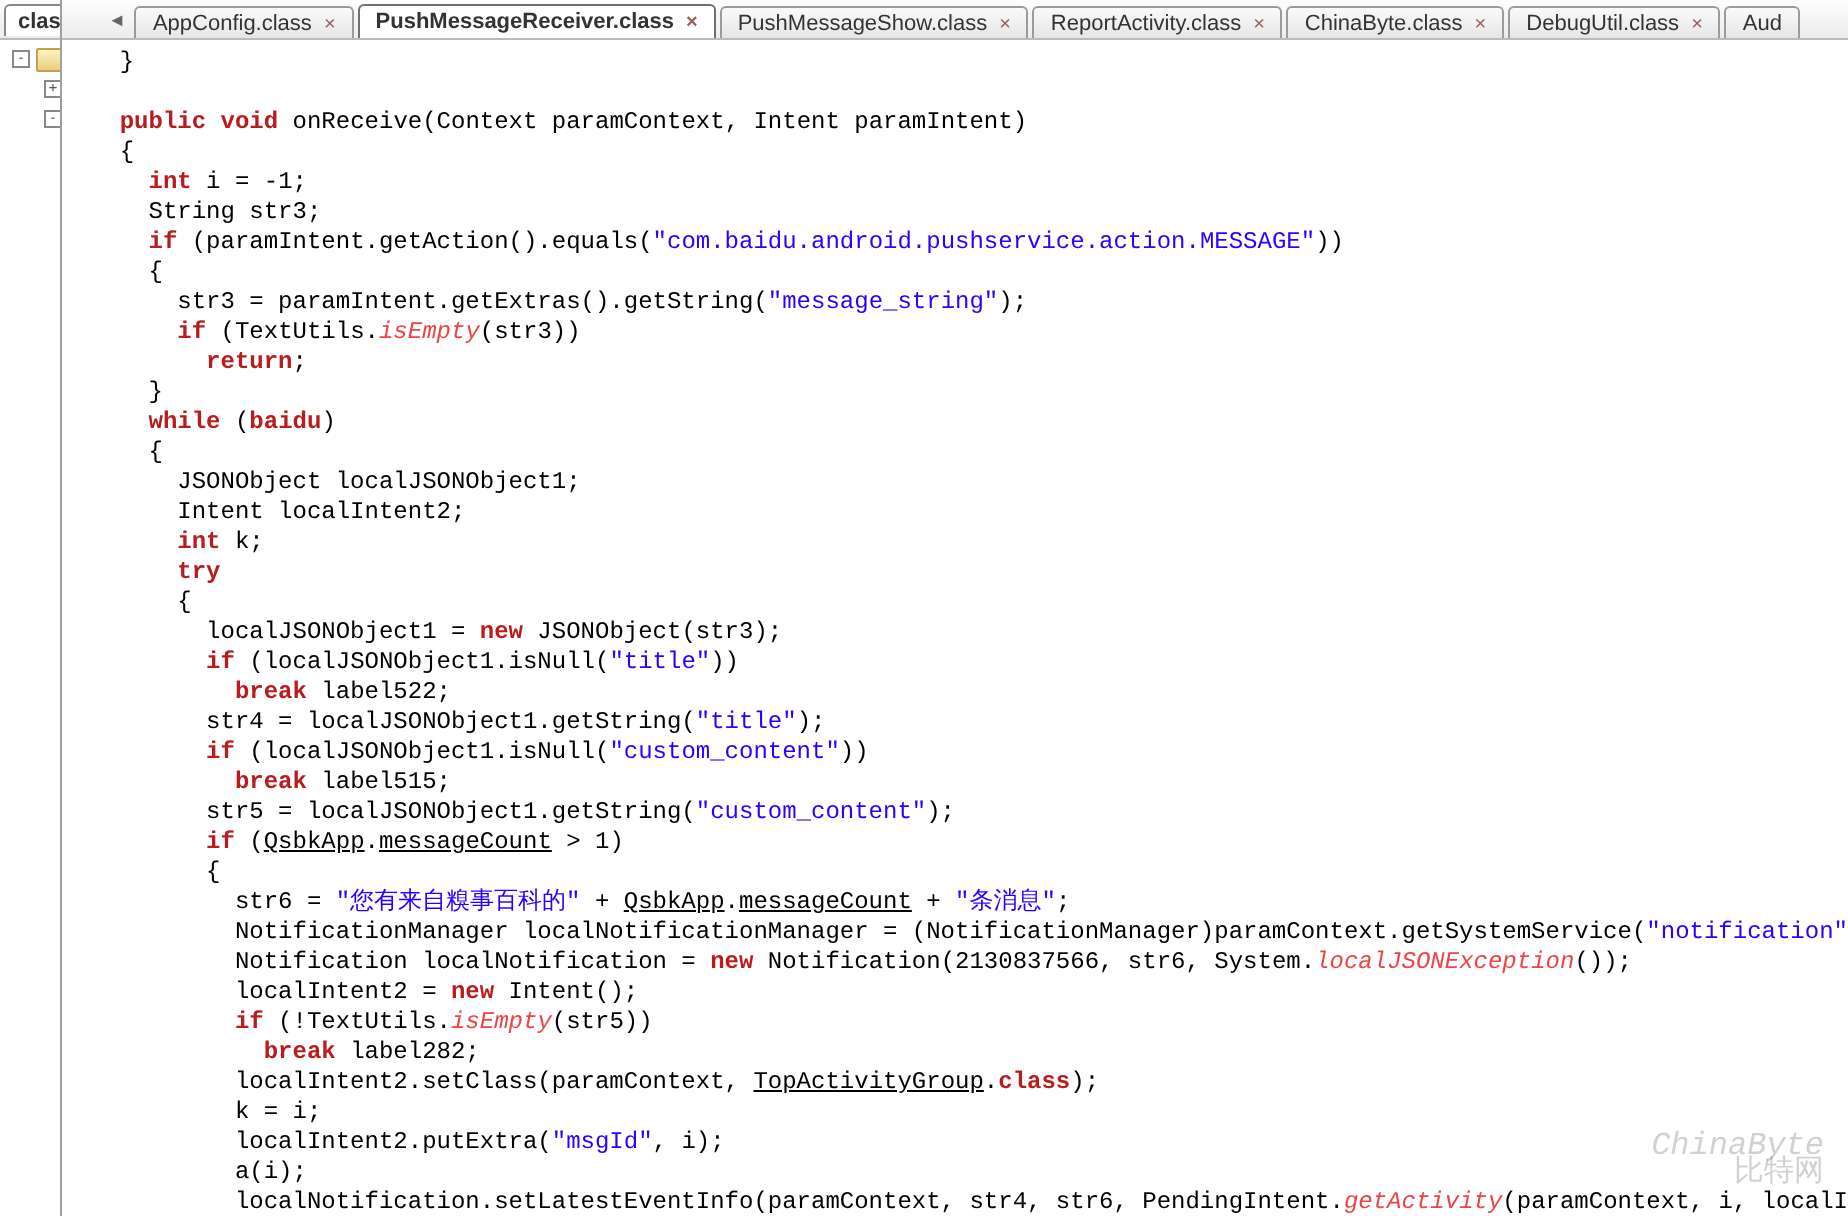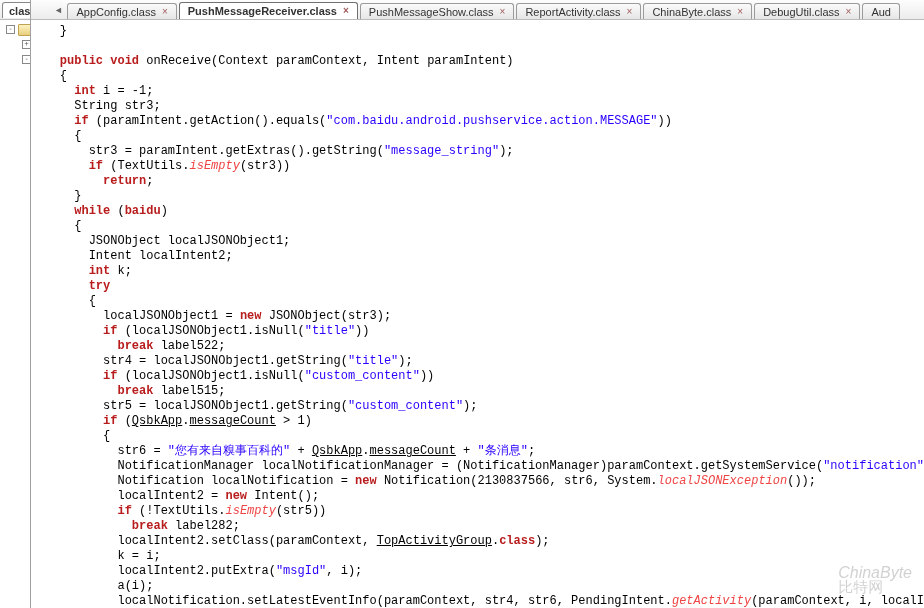--- a/index.html
+++ b/index.html
@@ -10,29 +10,29 @@
 .tree-tab-inner { background: #fff; border: 1px solid #888; border-bottom: none; border-top-left-radius: 3px; border-top-right-radius: 3px; padding: 2px 10px 1px 6px; margin-left: 2px; font-weight: bold; color: #333; font-size: 11px; }
 .tree-body { flex: 1; overflow-y: auto; padding: 2px 0; }
 .tree-node { display: flex; align-items: center; height: 15px; white-space: nowrap; cursor: default; }
 .expander { width: 9px; height: 9px; border: 1px solid #888; display: inline-flex; align-items: center; justify-content: center; font-size: 7px; line-height: 7px; margin-right: 3px; color: #555; background: #fff; font-family: monospace; flex-shrink: 0; }
 .expander-blank { width: 11px; display: inline-block; flex-shrink: 0; }
 .icon { width: 14px; height: 12px; display: inline-block; margin-right: 3px; flex-shrink: 0; position: relative; }
 .icon-pkg { background: linear-gradient(#fff3c2,#e8cf7d); border: 1px solid #bfa24e; border-radius: 1px; }
 .indent { display:inline-block; flex-shrink:0; }
 .right-panel { flex: 1; display: flex; flex-direction: column; }
 .editor-tabs { height: 20px; background: linear-gradient(#fdfdfd,#ececec); border-bottom: 1px solid #bbb; display: flex; align-items: flex-end; padding-left: 18px; overflow: hidden; }
-.etab { border: 1px solid #9b9b9b; border-bottom: none; padding: 2px 8px 1px 8px; margin-right: 2px; font-size: 11px; color: #333; background: linear-gradient(#fafafa,#e6e6e6); border-top-left-radius: 3px; border-top-right-radius: 3px; display: flex; gap: 4px; white-space: nowrap; cursor: default; }
+.etab { border: 1px solid #9b9b9b; border-bottom: none; padding: 2px 8px 1px 8px; margin-right: 2px; font-size: 11px; color: #333; background: linear-gradient(#fafafa,#e6e6e6); border-top-left-radius: 3px; border-top-right-radius: 3px; display: flex; align-items: center; gap: 4px; white-space: nowrap; cursor: default; }
 .etab.active { background: #fff; font-weight: bold; border-color: #707070; padding-bottom: 2px; }
 .etab .x { color: #a05a5a; font-size: 10px; margin-left: 2px; }
 .editor { flex: 1; background: #fff; overflow: auto; padding: 4px 0 4px 14px; font-family: "Courier New", monospace; font-size: 12px; line-height: 15px; color: #000; white-space: pre; position: relative; }
 .kw { color: #b91c1c; font-weight: bold; }
 .str { color: #2a00ff; }
 .st { color: #ef4444; font-style: italic; }
 .st2 { text-decoration: underline; }
-.watermark { position: absolute; right: 12px; bottom: 14px; color: rgba(90,90,90,0.28); font-size: 16px; font-family: Liberation Sans, sans-serif; font-style: italic; pointer-events: none; line-height: 14px; }
+.watermark { position: absolute; right: 12px; bottom: 14px; color: rgba(90,90,90,0.28); font-size: 16px; font-family: Liberation Mono, monospace; font-style: italic; pointer-events: none; text-align: right; line-height: 14px; }
 .watermark .cn { font-size: 15px; font-style: normal; display:block; }
 .nav-arrow { width: 14px; text-align: center; color: #666; font-size: 9px; align-self: center; margin: 0 2px; }
 </style>
 </head>
 <body>
 
 <div class="container">
   <div class="tree-panel">
     <div class="tree-tab">
       <div class="tree-tab-inner">classes_dex2jar.jar</div>

